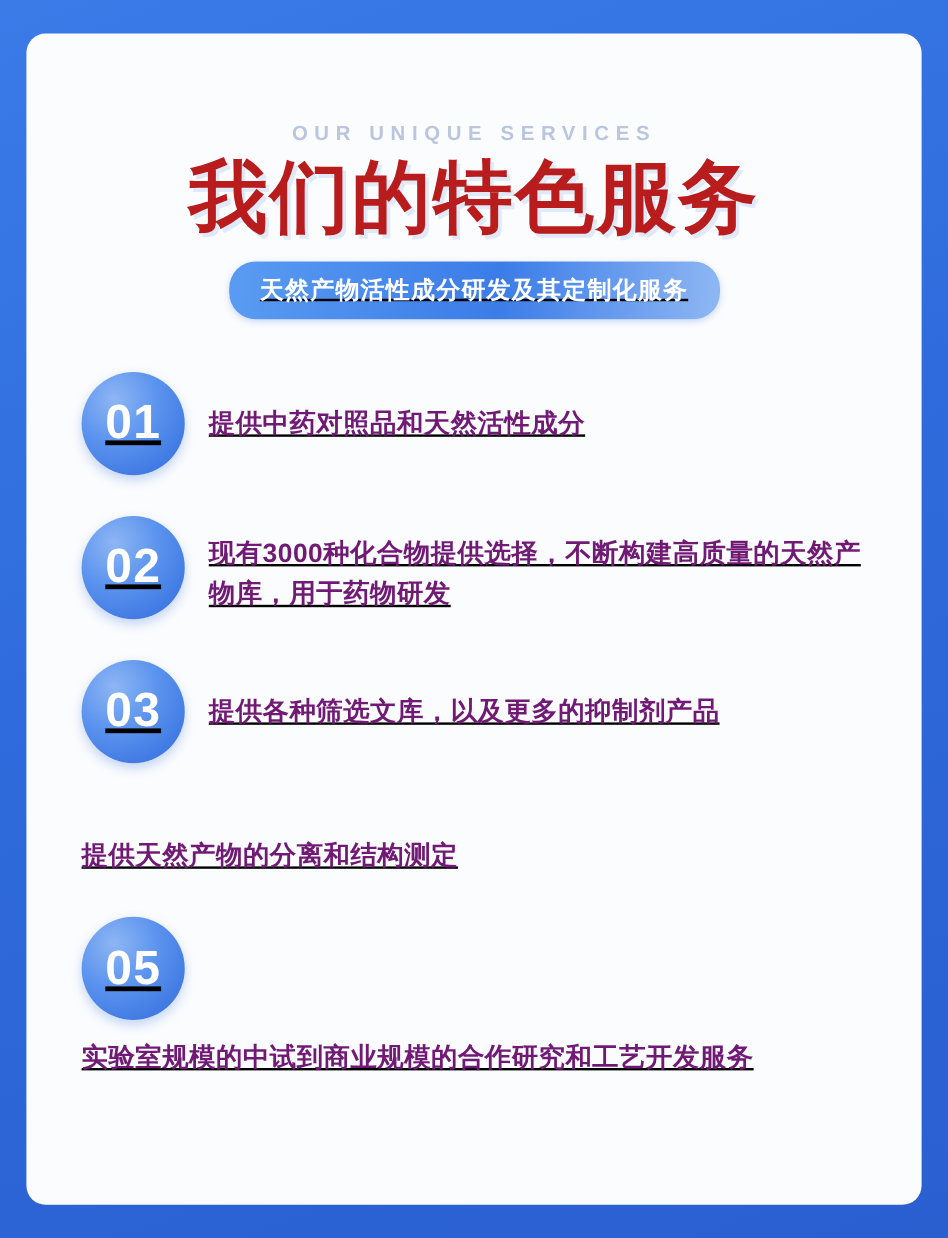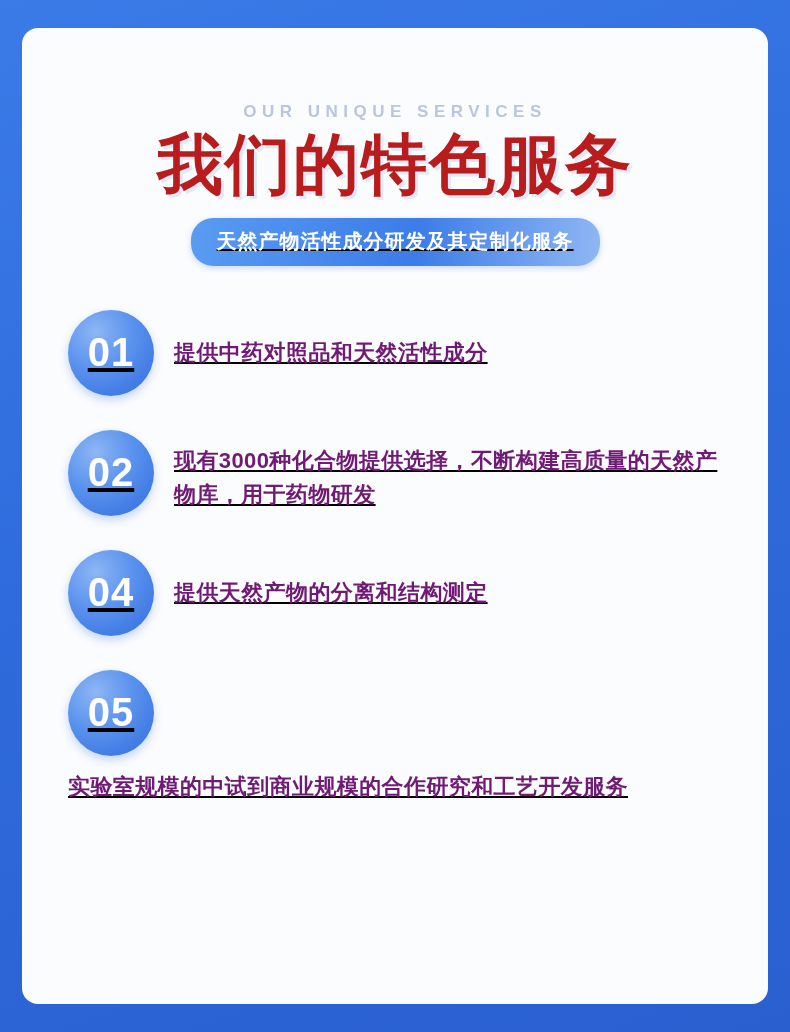--- a/index.html
+++ b/index.html
@@ -127,23 +127,26 @@
       <div class="row one">
         <div class="badge">01</div>
         <div class="row-text">提供中药对照品和天然活性成分</div>
       </div>
 
       <div class="row two">
         <div class="badge">02</div>
         <div class="row-text">现有3000种化合物提供选择，不断构建高质量的天然产物库，用于药物研发</div>
       </div>
 
+      <div class="row three">
+        <div class="badge">03</div>
+        <div class="row-text">提供各种筛选文库，以及更多的抑制剂产品</div>
+      </div>
 
       <div class="row four">
-        <div class="badge">04</div>
         <div class="row-text">提供天然产物的分离和结构测定</div>
       </div>
 
       <div class="row five">
         <div class="badge">05</div>
         <div class="row-text">实验室规模的中试到商业规模的合作研究和工艺开发服务</div>
       </div>
 
     </div>
   </div>

